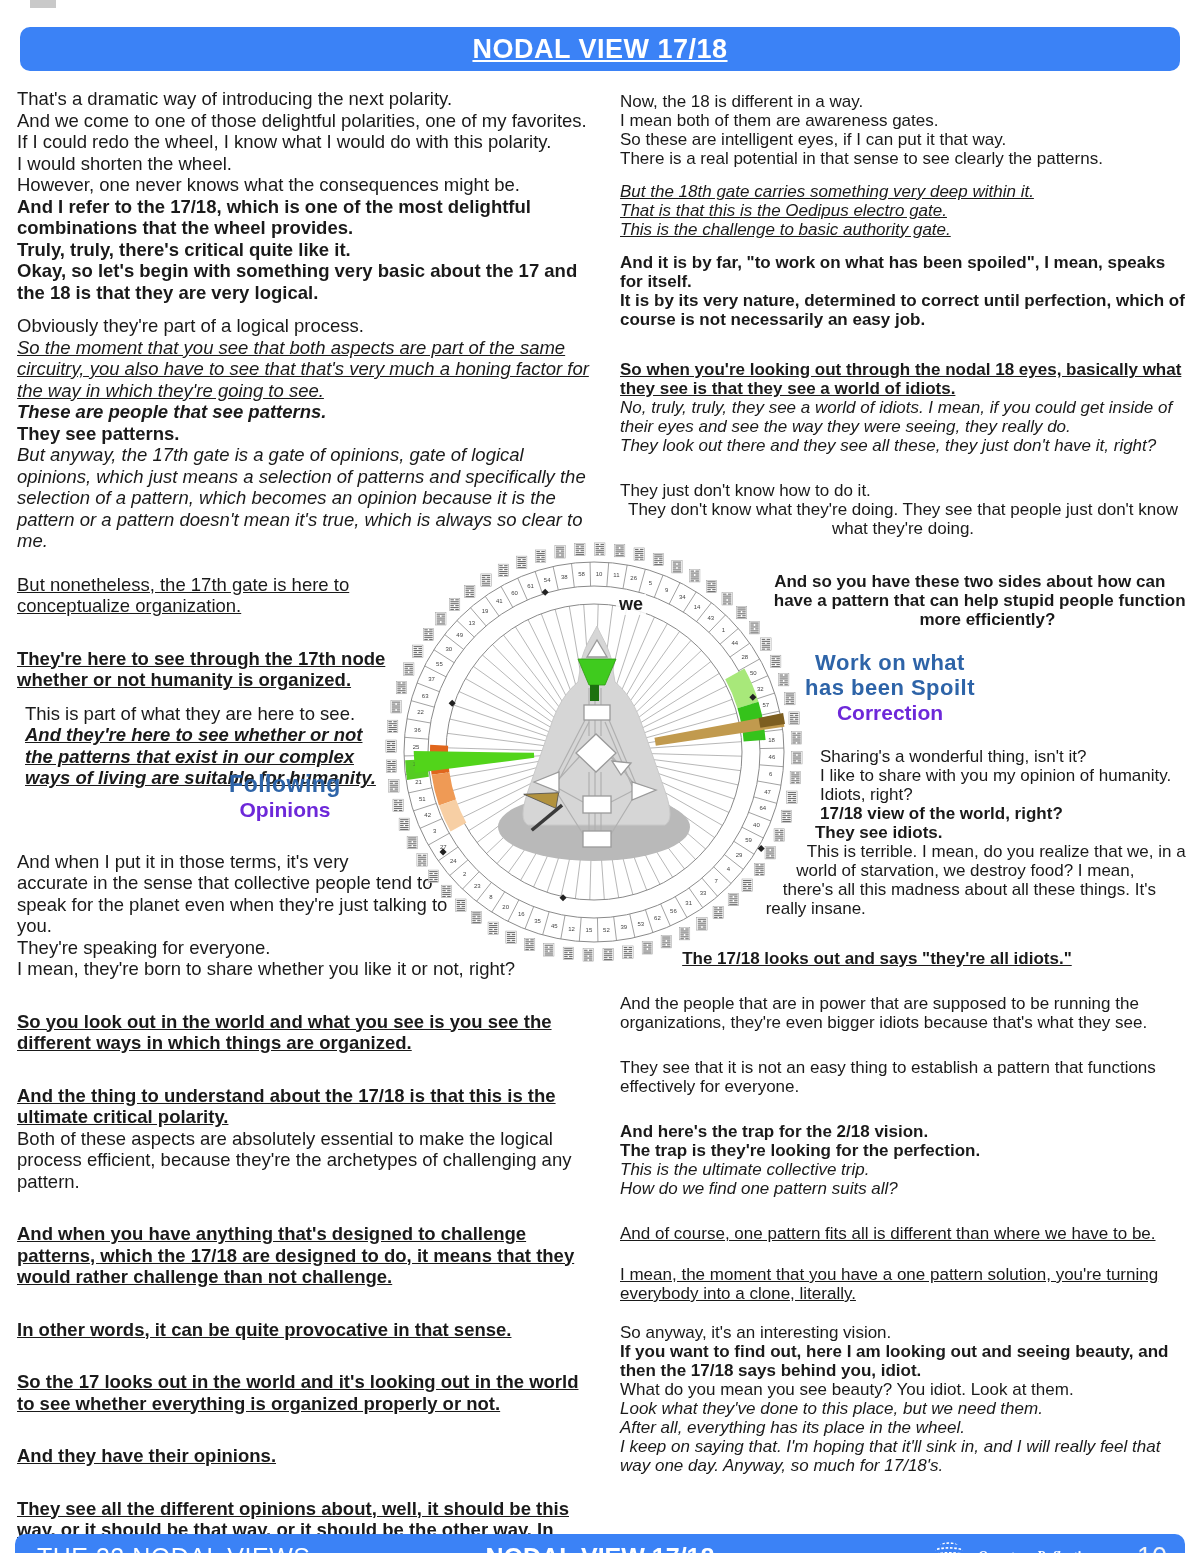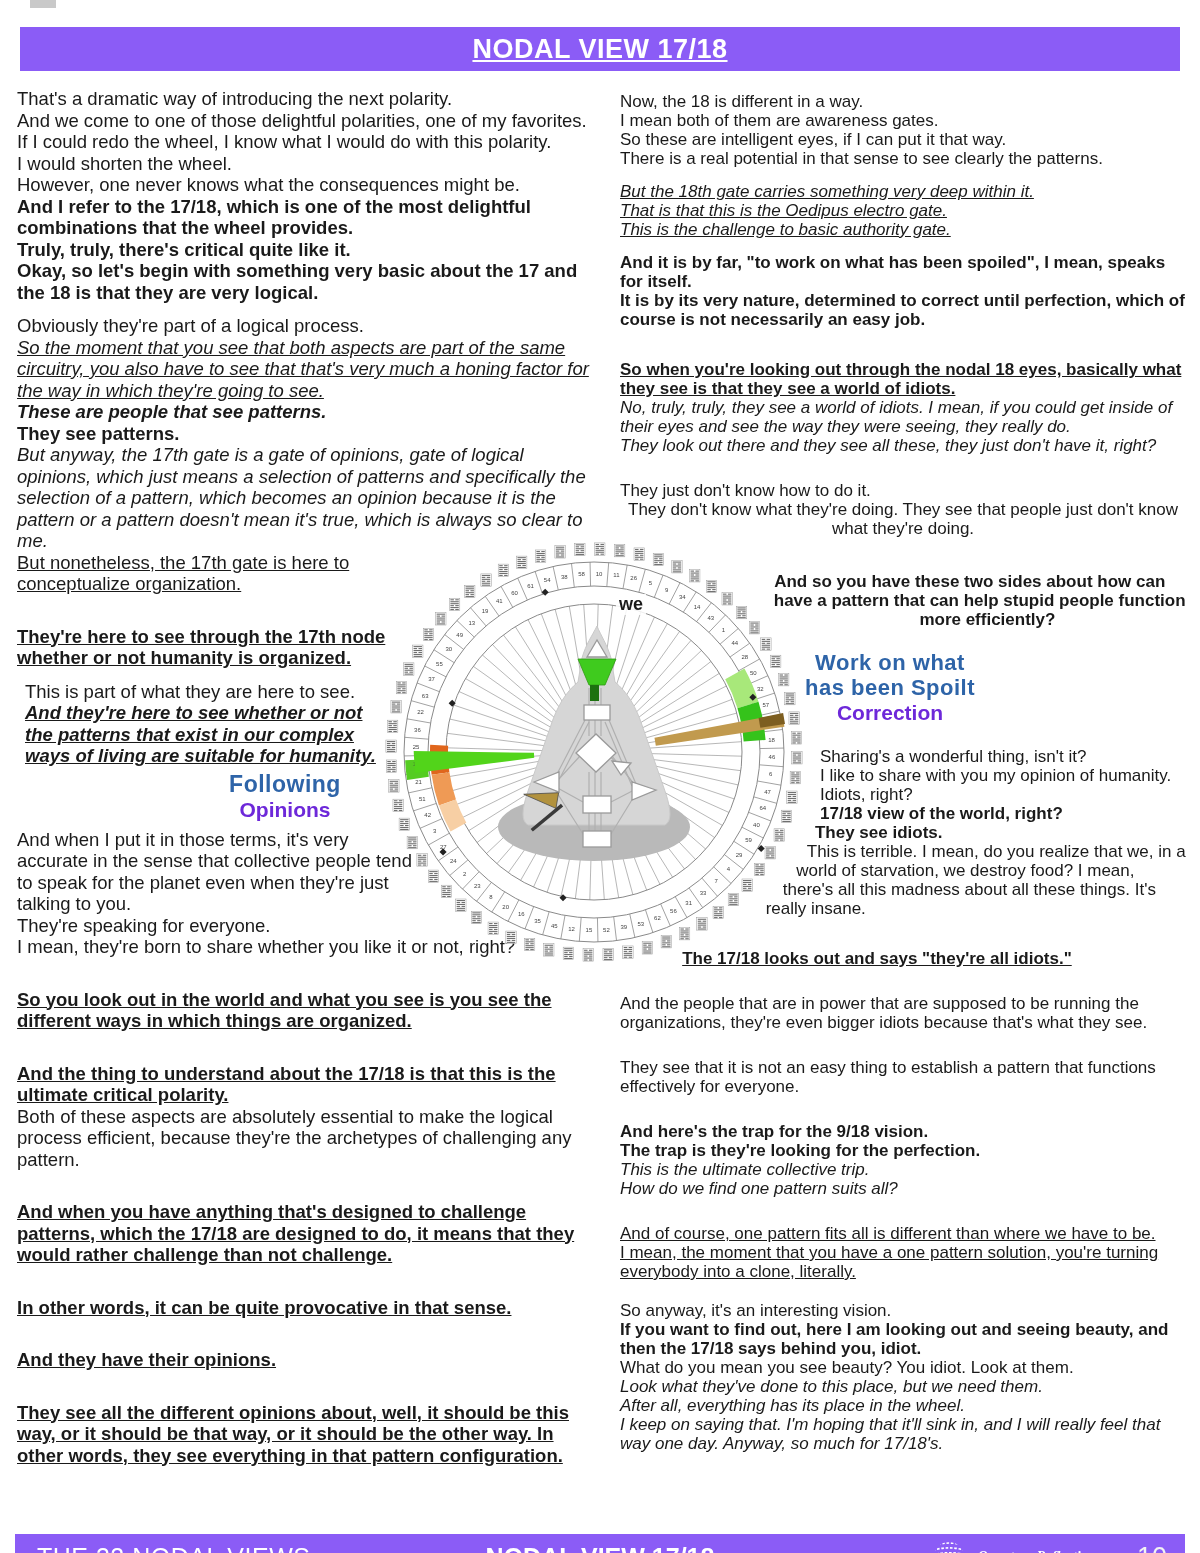--- a/index.html
+++ b/index.html
@@ -1,19 +1,19 @@
 <!DOCTYPE html>
 <html><head>
 <meta charset="utf-8">
 <style>
   html,body{margin:0;padding:0;background:#e8e8e8;}
   #page{position:relative;width:1200px;height:1553px;background:#ffffff;overflow:hidden;
         font-family:"Liberation Sans","DejaVu Sans",sans-serif;color:#1a1a1a;}
   
-  .bar{position:absolute;background:#8b5cf6;color:#fff;}
+  .bar{position:absolute;background:#3b82f6;color:#fff;border-radius:10px;}
   #header-bar{left:20px;top:27px;width:1160px;height:44px;display:flex;align-items:center;justify-content:center;}
   #header-bar .title{font-size:27px;font-weight:bold;text-decoration:underline;letter-spacing:.5px;}
   #scan-artifact{position:absolute;left:30px;top:0;width:26px;height:8px;background:#c9c9c9;}
   #footer-bar{left:15px;top:1500px;width:1170px;height:46px;display:flex;align-items:center;margin-top:34px;}
   #footer-series{font-size:25px;margin-left:22px;letter-spacing:.5px;}
   #footer-title{position:absolute;left:0;width:100%;text-align:center;font-size:25px;font-weight:bold;text-decoration:underline;}
   #footer-right{position:absolute;right:12px;display:flex;align-items:center;gap:10px;}
   #brand-name{font-family:"Liberation Serif","DejaVu Serif",serif;font-style:italic;font-weight:bold;font-size:14px;}
   #page-number{font-size:27px;color:#f2f2f2;margin-left:26px;margin-right:6px;}
   
@@ -28,21 +28,21 @@
   #rp6{margin-top:34px !important;}
   #rp7{margin-top:118px !important;}
   #rp8,#rp9,#rp10,#rp11{margin-top:26px !important;}
   #rp12{margin-top:20px !important;}
   #lp4{padding-left:8px;}
   
   .s-n{} 
   .s-b{font-weight:bold;}
   .s-i{font-style:italic;}
   .s-bi{font-weight:bold;font-style:italic;}
-  .s-u{text-decoration:underline;}
+  .s-u{text-decoration:underline;margin-top:22px;}
   .s-iu{font-style:italic;text-decoration:underline;}
   .s-bu{font-weight:bold;text-decoration:underline;margin-top:31px;}
   .s-biu{font-weight:bold;font-style:italic;text-decoration:underline;}
   .s-nc{text-align:center;}
   .s-bc{font-weight:bold;text-align:center;}
   
   #spacer-left{float:right;width:200px;height:400px;margin-top:-35px;
       shape-outside:ellipse(200px 200px at 100% 50%);shape-margin:8px;}
   #spacer-right{float:left;width:200px;height:400px;margin-top:25px;
       shape-outside:ellipse(200px 200px at 0% 50%);shape-margin:8px;}
@@ -105,20 +105,21 @@
         <div class="run s-n">I mean, they're born to share whether you like it or not, right?</div>
         <div class="run s-bu">So you look out in the world and what you see is you see the different ways in which things are organized. </div>
         <div class="run s-bu">And the thing to understand about the 17/18 is that this is the ultimate critical polarity. </div>
         <div class="run s-n">Both of these aspects are absolutely essential to make the logical process efficient, because they're the archetypes of challenging any pattern.</div>
       </div>
     <div class="para" id="lp6">
         <div class="run s-bu">And when you have anything that's designed to challenge patterns, which the 17/18 are designed to do, it means that they would rather challenge than not challenge.</div>
       </div>
     <div class="para" id="lp7">
         <div class="run s-bu">In other words, it can be quite provocative in that sense. </div>
+        <div class="run s-bu">So the 17 looks out in the world and it's looking out in the world to see whether everything is organized properly or not. </div>
         <div class="run s-bu">And they have their opinions. </div>
       </div>
     <div class="para" id="lp8">
         <div class="run s-bu">They see all the different opinions about, well, it should be this way, or it should be that way, or it should be the other way. In other words, they see everything in that pattern configuration.</div>
       </div>
   </div>
 
   <div id="right-col" class="col">
     <div class="para" id="rp1">
         <div class="run s-n">Now, the 18 is different in a way.</div>
@@ -156,21 +157,21 @@
         <div class="run s-n">This is terrible. I mean, do you realize that we, in a world of starvation, we destroy food? I mean, there's all this madness about all these things. It's really insane.</div>
         <div class="run s-bu">The 17/18 looks out and says "they're all idiots."</div>
       </div>
     <div class="para" id="rp8">
         <div class="run s-n">And the people that are in power that are supposed to be running the organizations, they're even bigger idiots because that's what they see.</div>
       </div>
     <div class="para" id="rp9">
         <div class="run s-n">They see that it is not an easy thing to establish a pattern that functions effectively for everyone.</div>
       </div>
     <div class="para" id="rp10">
-        <div class="run s-b">And here's the trap for the 9/18 vision.</div>
+        <div class="run s-b">And here's the trap for the 2/18 vision.</div>
         <div class="run s-b">The trap is they're looking for the perfection.</div>
         <div class="run s-i">This is the ultimate collective trip.</div>
         <div class="run s-i">How do we find one pattern suits all?</div>
       </div>
     <div class="para" id="rp11">
         <div class="run s-u">And of course, one pattern fits all is different than where we have to be.</div>
         <div class="run s-u">I mean, the moment that you have a one pattern solution, you're turning everybody into a clone, literally. </div>
       </div>
     <div class="para" id="rp12">
         <div class="run s-n">So anyway, it's an interesting vision.</div>

